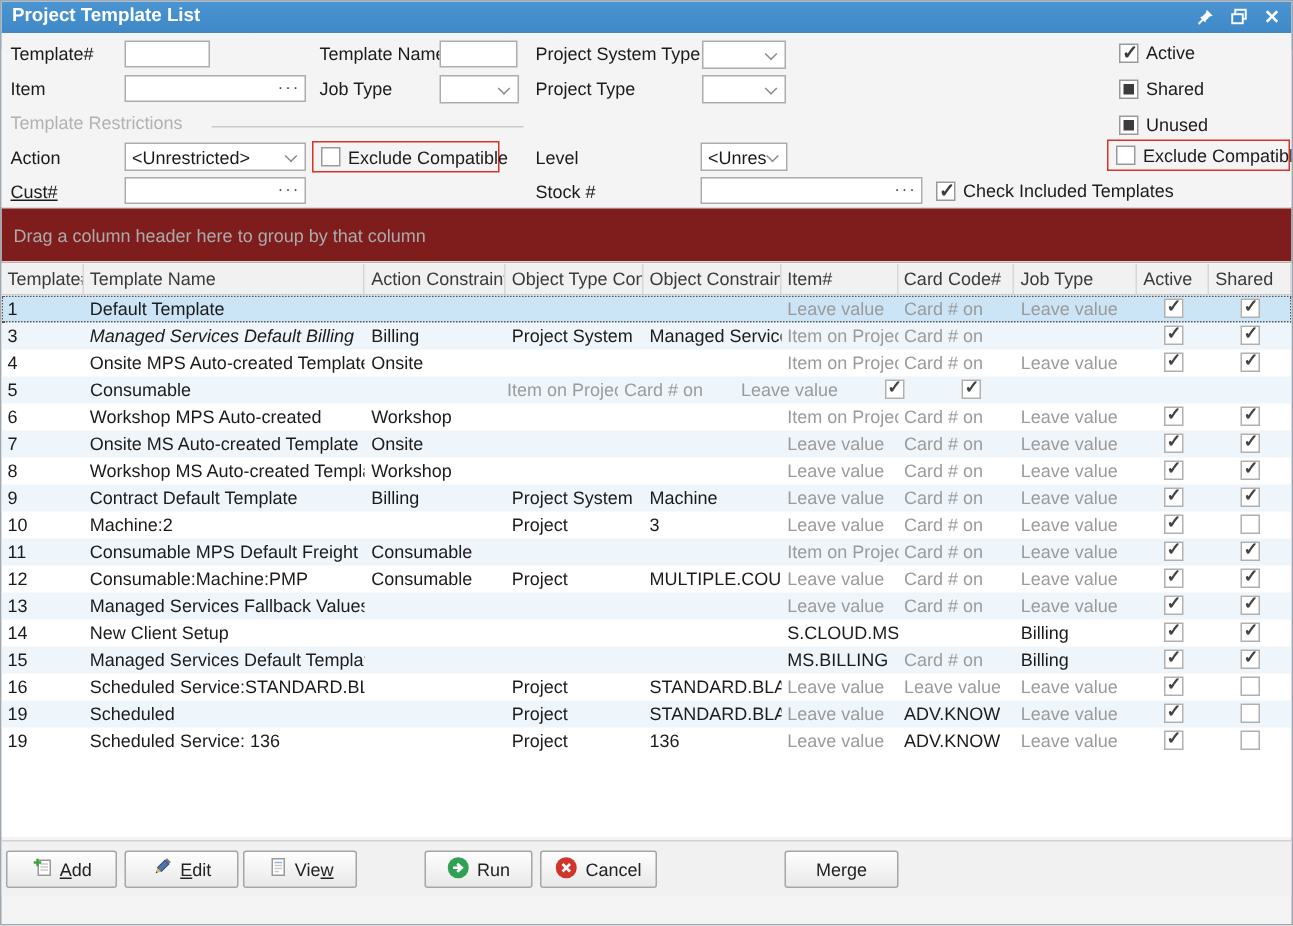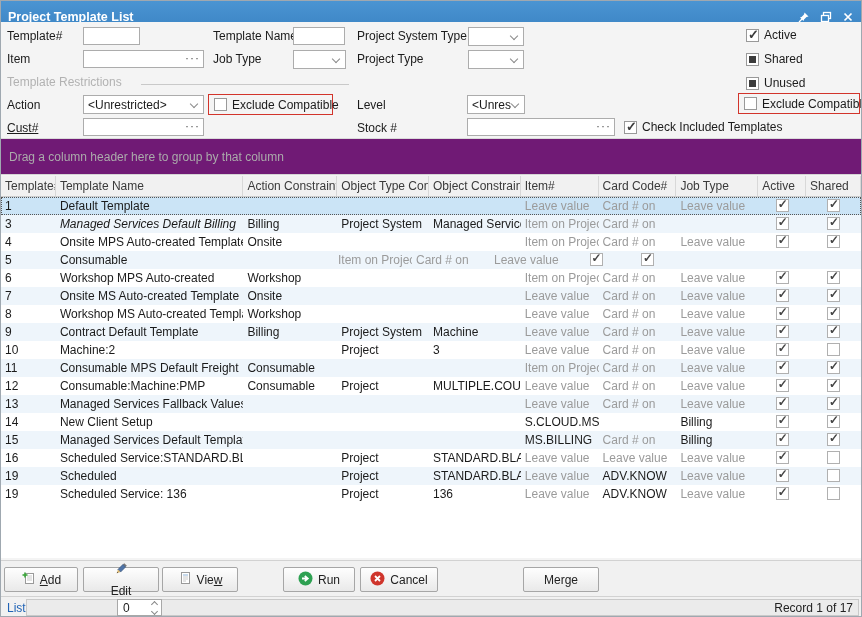--- a/index.html
+++ b/index.html
@@ -2,21 +2,21 @@
 <html><head>
 <meta charset="utf-8">
 <style>
   html,body { margin:0; padding:0; background:#e8e8e8; }
   .window { position:relative; width:862px; height:617px; box-sizing:border-box;
     border:1px solid #9fa8b0; background:#f4f4f4; overflow:hidden;
     font-family:"Liberation Sans", sans-serif; font-size:12px; color:#1b1b1b; }
 
   
   .titlebar { position:absolute; left:0; top:0; right:0; height:21px;
-    background:linear-gradient(#4a94d2,#3a83c2); display:flex; align-items:center; padding:16px 7px; box-sizing:border-box; }
+    background:linear-gradient(#4a94d2,#3a83c2); display:flex; align-items:flex-end; padding:16px 7px; box-sizing:border-box; }
   .title { color:#fff; font-weight:bold; font-size:12.5px; }
   .tb-icons { margin-left:auto; display:flex; gap:9px; align-items:center; }
   .tb-btn { width:13px; height:13px; display:flex; align-items:center; justify-content:center; cursor:default; }
 
   
   .form { position:absolute; left:0; top:21px; right:0; height:116px; background:#f4f4f4; }
   .lbl { position:absolute; white-space:nowrap; color:#1b1b1b; }
   .lbl.ul { text-decoration:underline; }
   .tbox { position:absolute; height:18px; box-sizing:border-box; background:#fff; border:1px solid #acacac; }
   .tbox .dots { position:absolute; right:3px; top:0px; color:#555; font-size:12px; letter-spacing:1px; }
@@ -29,21 +29,21 @@
   .cb { width:13px; height:13px; box-sizing:border-box; background:#fff; border:1px solid #999; position:relative; flex:0 0 13px; }
   .cb.checked::after { content:"\2713"; position:absolute; left:1px; top:-3px; font-size:13px; font-weight:bold; color:#3c3c3c; }
   .cb.ind::after { content:""; position:absolute; left:2px; top:2px; width:7px; height:7px; background:#3c3c3c; }
   .redbox { position:absolute; height:21px; box-sizing:border-box; border:1px solid #d2342b;
     display:flex; align-items:center; gap:5px; padding:0 5px; white-space:nowrap; }
 
   .grouplabel { position:absolute; left:6px; top:53px; color:#b2b2b2; }
   .groupline { position:absolute; left:140px; top:62px; width:208px; border-top:1px solid #c9c9c9; }
 
   
-  .hintbar { position:absolute; left:0; top:137px; right:0; height:37px; background:#701a75;
+  .hintbar { position:absolute; left:0; top:137px; right:0; height:37px; background:#7f1d1d;
     border-top:1px solid #dadada; border-bottom:1px solid #d4d4d4; display:flex; align-items:center;
     padding-left:8px; box-sizing:border-box; color:#ababab; }
 
   
   .ghead { position:absolute; left:0; top:175px; right:0; height:20px; background:#f1f1f1;
     border-bottom:1px solid #cccccc; display:flex; }
   .hcell { box-sizing:border-box; border-right:1px solid #d8d8d8; padding:3px 0 0 4px;
     white-space:nowrap; overflow:hidden; color:#3a3a3a; }
   .gbody { position:absolute; left:0; top:196px; right:0; bottom:58px; background:#fff; overflow:hidden; }
   .grow { display:flex; height:18px; }
@@ -452,21 +452,21 @@
       <span><svg width="14" height="14" viewBox="0 0 14 14">
             <rect x="4.5" y="2.5" width="8" height="10" fill="#fff" stroke="#9a9a9a"></rect>
             <line x1="6" y1="5" x2="11" y2="5" stroke="#c9c9c9"></line>
             <line x1="6" y1="7" x2="11" y2="7" stroke="#c9c9c9"></line>
             <line x1="6" y1="9" x2="11" y2="9" stroke="#c9c9c9"></line>
             <line x1="4" y1="1.5" x2="4" y2="6.5" stroke="#3ba53b" stroke-width="1.6"></line>
             <line x1="1.5" y1="4" x2="6.5" y2="4" stroke="#3ba53b" stroke-width="1.6"></line>
           </svg></span>
       <span><span class="ul">A</span><span>d</span><span>d</span></span>
     </div>
-    <div class="btn" style="left:82px; width:76px;flex-direction:column;">
+    <div class="btn" style="left:82px; width:76px;">
       <span><svg width="14" height="14" viewBox="0 0 14 14">
             <g transform="rotate(45 7 7)">
               <rect x="5.2" y="0.5" width="3.6" height="2" fill="#777"></rect>
               <rect x="5.2" y="2.5" width="3.6" height="7" fill="#4f74a8" stroke="#30517c" stroke-width="0.7"></rect>
               <polygon points="5.2,9.5 8.8,9.5 7,13" fill="#d9b36a"></polygon>
               <polygon points="6.4,11.7 7.6,11.7 7,13" fill="#333"></polygon>
             </g>
           </svg></span>
       <span><span class="ul">E</span><span>d</span><span>i</span><span>t</span></span>
     </div>
@@ -492,26 +492,14 @@
             <circle cx="7.5" cy="7.5" r="7" fill="#cf352c"></circle>
             <path d="M5 5 L10 10 M10 5 L5 10" stroke="#fff" stroke-width="1.8"></path>
           </svg></span>
       <span><span>C</span><span>a</span><span>n</span><span>c</span><span>e</span><span>l</span></span>
     </div>
     <div class="btn" style="left:522px; width:76px;">
       <span><span>M</span><span>e</span><span>r</span><span>g</span><span>e</span></span>
     </div>
   </div>
 
-  <div class="statusbar">
-    <div class="strip"></div>
-    <span class="listlbl">List</span>
-    <div class="spinner">
-      <span class="val">0</span>
-      <span class="arrows">
-        <span class="chv up"></span>
-        <span class="chv dn"></span>
-      </span>
-    </div>
-    <span class="record">Record 1 of 17</span>
-  </div>
 
 </div>
 
 </body></html>

